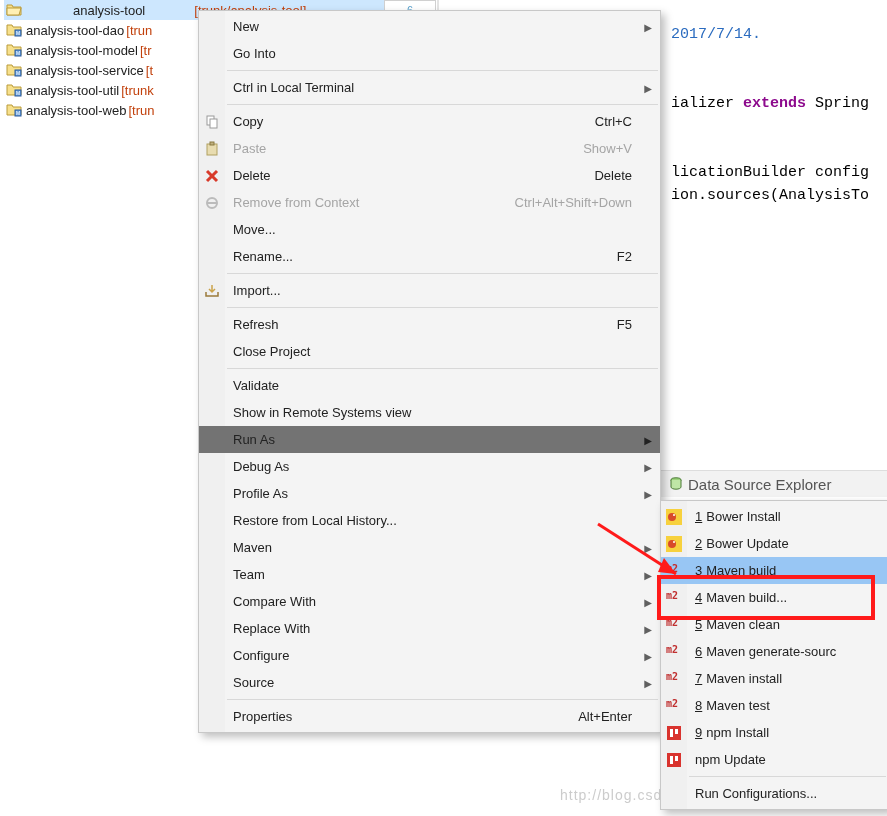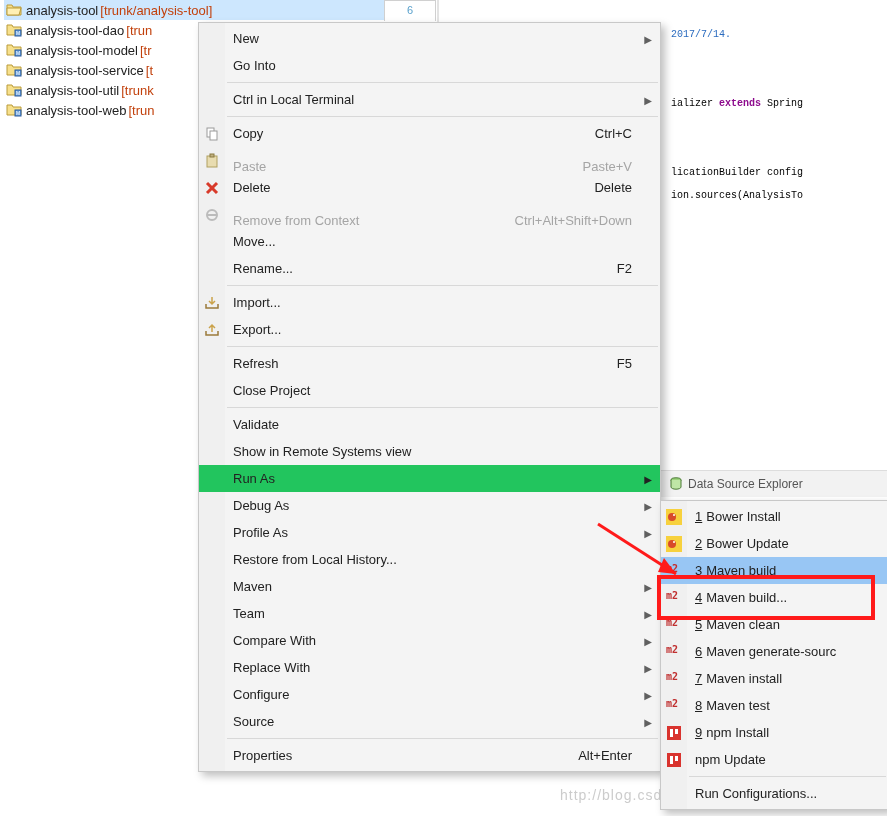--- a/index.html
+++ b/index.html
@@ -23,20 +23,21 @@
   }
   .project-item {
     display: flex;
     align-items: center;
     height: 20px;
     padding: 0 2px;
     white-space: nowrap;
   }
   .project-item.selected {
     background: #cde7fe;
+    gap: 47px;
   }
   .proj-icon {
     width: 16px;
     height: 16px;
     margin-right: 4px;
     flex: 0 0 16px;
     position: relative;
   }
   .proj-icon svg { width:16px; height:16px; display:block; }
   .proj-name { color: #222; }
@@ -62,21 +63,21 @@
     border-left:1px solid #d0d0d0;
     border-right:1px solid #d0d0d0;
     background:#fff;
     text-align:center;
     font-size:11px;
     color:#5aa1cc;
     line-height:18px;
   }
   .code {
     font-family: Consolas, "Courier New", monospace;
-    font-size: 10px;
+    font-size: 15px;
     line-height: 23px;
     padding-left: 232px;
     white-space: pre;
     overflow: hidden;
     color: #000;
   }
   .c-date { color:#2a6bbf; }
   .c-kw   { color:#8d0a8d; font-weight:bold;}
   .c-plain{ color:#000;}
 
@@ -84,55 +85,55 @@
   .ctx-menu {
     position: absolute;
     background: #f4f4f4;
     border: 1px solid #c8c8c8;
     box-shadow: 4px 4px 8px rgba(0,0,0,.25);
     padding: 2px 0;
     z-index: 20;
   }
   #ctx1 {
     left: 198px;
-    top: 22px;
+    top: 10px;
     width: 461px;
   }
   .icon-col {
     position: absolute;
     left: 0; top: 0; bottom: 0;
     width: 26px;
     background: #f0f0f0;
   }
   .ctx-item {
     position: relative;
     display: flex;
     align-items: center;
     height: 27px;
     padding-left: 34px;
     padding-right: 10px;
     color: #222;
     z-index: 1;
   }
-  .ctx-item.disabled { color:#a5a5a5;align-items:flex-end; }
+  .ctx-item.disabled { color:#a5a5a5; }
   .ctx-item .shortcut {
     margin-left: auto;
     padding-right: 18px;
     color: inherit;
   }
   .ctx-item .sub-arrow {
     position: absolute;
     right: 8px;
     top: 50%;
     transform: translateY(-50%);
     color: #606060;
     font-size: 10px;
   }
   .ctx-item.hl {
-    background: #22c55e;
+    background: #737373;
   }
   .ctx-item.hl .sub-arrow { color:#222; }
   .ctx-sep {
     height: 1px;
     margin: 3px 2px 3px 28px;
     background: #d8d8d8;
     position: relative;
     z-index: 1;
   }
   .ctx-item .item-icon {
@@ -195,21 +196,21 @@
     align-items:center;
     z-index:10;
   }
   .view-tab {
     display:flex;
     align-items:center;
     gap:4px;
     padding:0 8px;
     height:24px;
     color:#555;
-    font-size:12px;
+    font-size:15px;
   }
   .view-tab .db-icon { width:16px;height:16px;}
   .view-tab .db-icon svg{width:16px;height:16px;display:block;}
 
   .watermark {
     position:absolute;
     left:560px;
     top:787px;
     color:#ccc;
     font-size:14px;
@@ -343,21 +344,21 @@
       <span class="shortcut">Ctrl+C</span>
     </div>
     <div class="ctx-item disabled">
       <span class="item-icon">
         <svg viewBox="0 0 16 16">
           <rect x="3" y="3" width="10" height="11" fill="#e8dcb0" stroke="#b0a060"></rect>
           <rect x="6" y="1" width="4" height="3" fill="#c0b080" stroke="#8a7a40"></rect>
         </svg>
       </span>
       <span>Paste</span>
-      <span class="shortcut">Paste+V</span>
+      <span class="shortcut">Show+V</span>
     </div>
     <div class="ctx-item">
       <span class="item-icon">
         <svg viewBox="0 0 16 16">
           <line x1="3" y1="3" x2="13" y2="13" stroke="#d83a2a" stroke-width="3"></line>
           <line x1="13" y1="3" x2="3" y2="13" stroke="#d83a2a" stroke-width="3"></line>
         </svg>
       </span>
       <span>Delete</span>
       <span class="shortcut">Delete</span>
@@ -381,29 +382,20 @@
     </div>
     <div class="ctx-sep"></div>
     <div class="ctx-item">
       <span class="item-icon">
         <svg viewBox="0 0 16 16">
           <path d="M2 9v4h12V9" fill="none" stroke="#9a7a3a" stroke-width="1.5"></path>
           <path d="M8 2v7M5 6l3 3 3-3" fill="none" stroke="#caa24a" stroke-width="1.5"></path>
         </svg>
       </span>
       <span>Import...</span>
-    </div>
-    <div class="ctx-item">
-      <span class="item-icon">
-        <svg viewBox="0 0 16 16">
-          <path d="M2 9v4h12V9" fill="none" stroke="#9a7a3a" stroke-width="1.5"></path>
-          <path d="M8 10V3M5 6l3-3 3 3" fill="none" stroke="#caa24a" stroke-width="1.5"></path>
-        </svg>
-      </span>
-      <span>Export...</span>
     </div>
     <div class="ctx-sep"></div>
     <div class="ctx-item">
       <span>Refresh</span>
       <span class="shortcut">F5</span>
     </div>
     <div class="ctx-item">
       <span>Close Project</span>
     </div>
     <div class="ctx-sep"></div>

